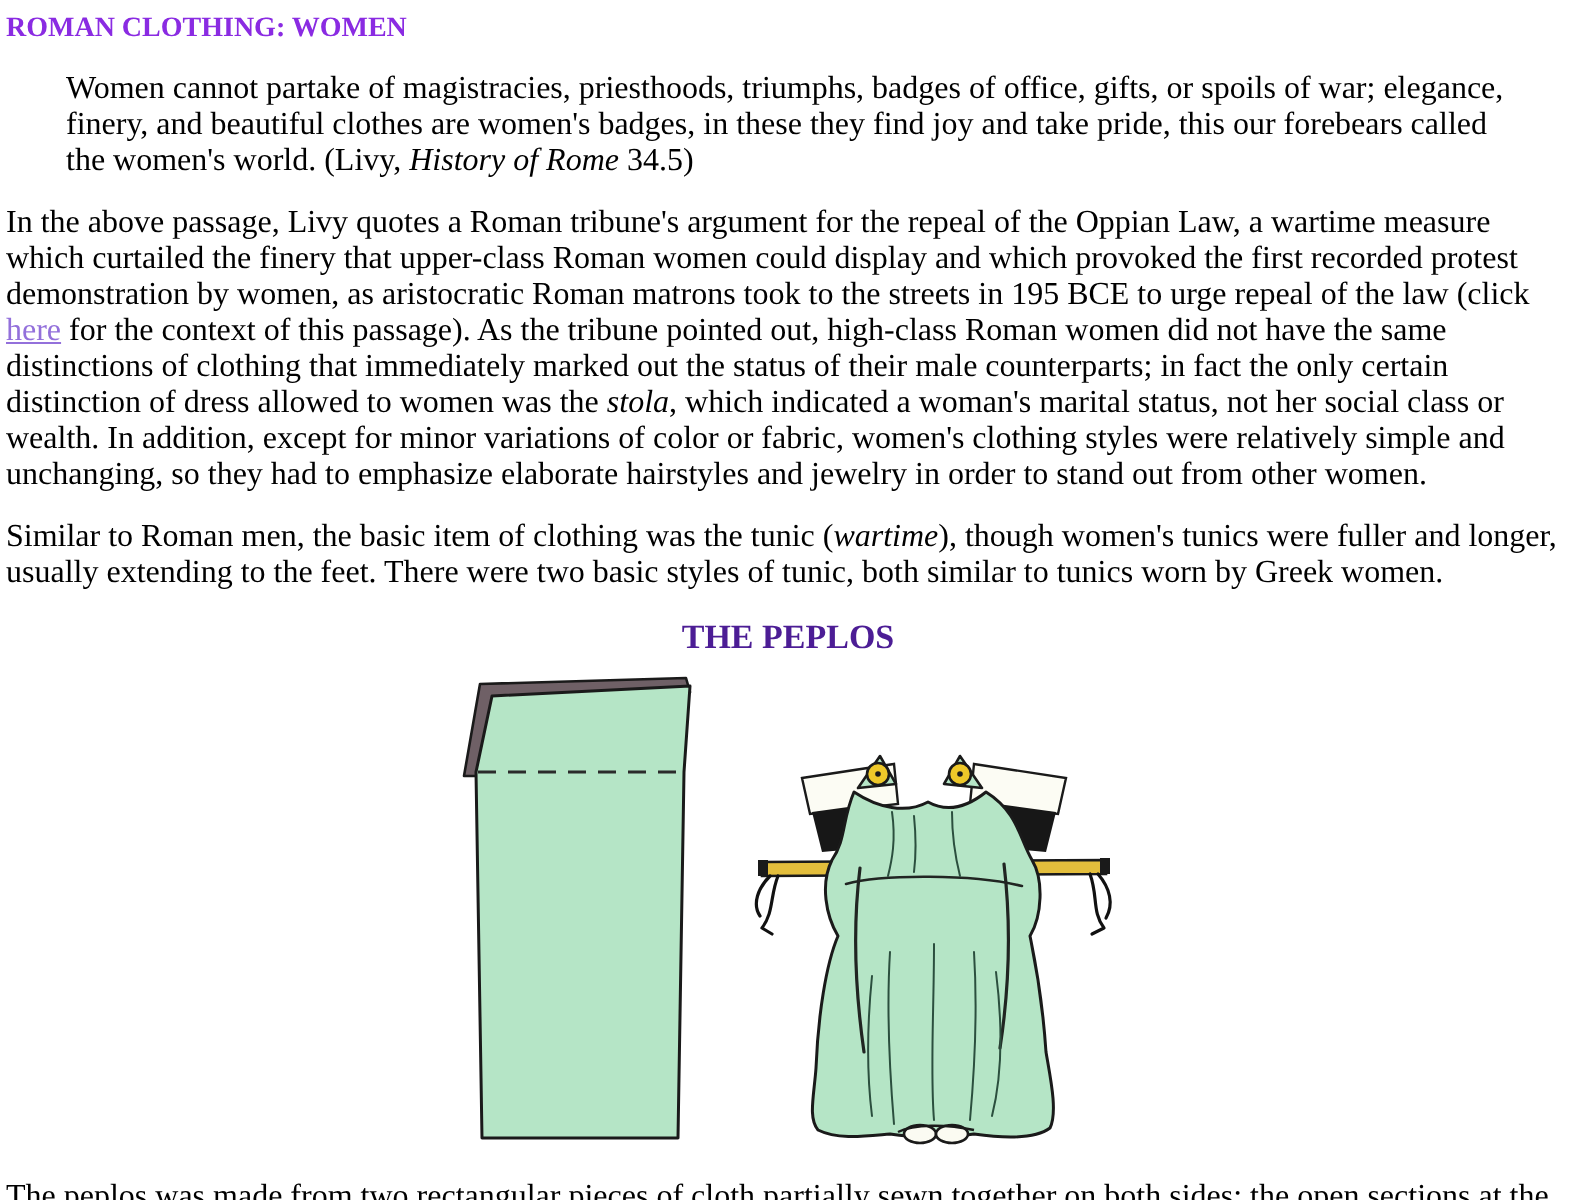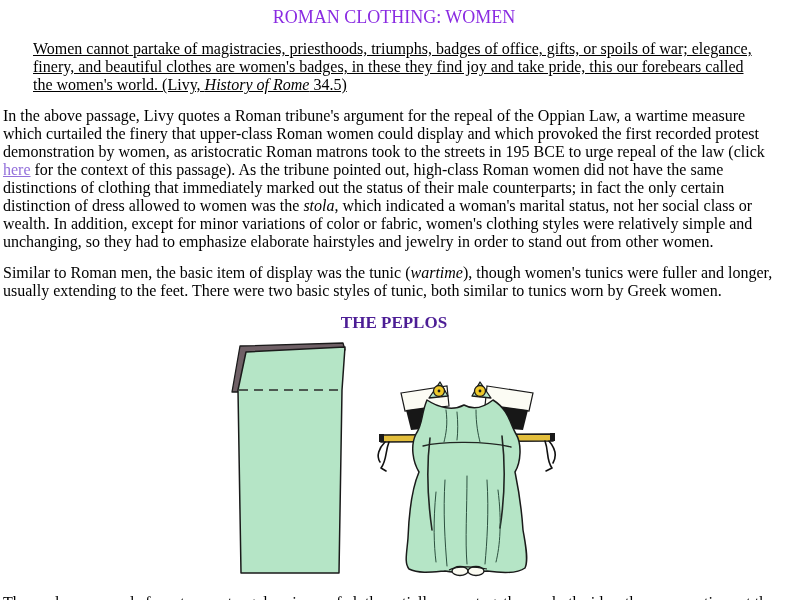--- a/index.html
+++ b/index.html
@@ -5,36 +5,34 @@
   html, body { background: #ffffff; }
   body {
     margin: 2px 3px;
     width: 782px;
     color: #000000;
     font-family: "Liberation Serif", "DejaVu Serif", serif;
     font-size: 16px;
     line-height: 1.125;
   }
   .page-title {
-    text-align: center;
     color: #8A2BE2;
-    font-size: 18px;
-    font-weight: normal;
+    font-size: 14px;
+    font-weight: bold;
     margin: 5px 0 13px 0;
   }
   .section-heading {
     text-align: center;
     color: #4c1d95;
     font-size: 17px;
     font-weight: bold;
     margin: 6px 0 10px 0;
   }
   blockquote {
     margin: 0 26px 13px 30px;
-    text-decoration: underline;
   }
   p {
     margin: 0 0 13px 0;
   }
   a.vlink {
     color: #9370DB;
     text-decoration: underline;
     cursor: pointer;
   }
   .figures {
@@ -49,21 +47,21 @@
 </style>
 </head>
 <body>
 
 <h3 class="page-title">ROMAN CLOTHING: WOMEN</h3>
 
 <blockquote><span>Women cannot partake of magistracies, priesthoods, triumphs, badges of office, gifts, or spoils of war; elegance, finery, and beautiful clothes are women's badges, in these they find joy and take pride, this our forebears called the women's world. (Livy, </span><i>History of Rome</i><span> 34.5)</span></blockquote>
 
 <p><span>In the above passage, Livy quotes a Roman tribune's argument for the repeal of the Oppian Law, a wartime measure which curtailed the finery that upper-class Roman women could display and which provoked the first recorded protest demonstration by women, as aristocratic Roman matrons took to the streets in 195 BCE to urge repeal of the law (click </span><a class="vlink" href="#">here</a><span> for the context of this passage). As the tribune pointed out, high-class Roman women did not have the same distinctions of clothing that immediately marked out the status of their male counterparts; in fact the only certain distinction of dress allowed to women was the </span><i>stola</i><span>, which indicated a woman's marital status, not her social class or wealth. In addition, except for minor variations of color or fabric, women's clothing styles were relatively simple and unchanging, so they had to emphasize elaborate hairstyles and jewelry in order to stand out from other women.</span></p>
 
-<p><span>Similar to Roman men, the basic item of display was the tunic (</span><i>wartime</i><span>), though women's tunics were fuller and longer, usually extending to the feet. There were two basic styles of tunic, both similar to tunics worn by Greek women.</span></p>
+<p><span>Similar to Roman men, the basic item of clothing was the tunic (</span><i>wartime</i><span>), though women's tunics were fuller and longer, usually extending to the feet. There were two basic styles of tunic, both similar to tunics worn by Greek women.</span></p>
 
 <h3 class="section-heading">THE PEPLOS</h3>
 
 <div class="figures">
 
   <svg class="fig-cloth" width="118" height="233" viewBox="0 0 118 233" xmlns="http://www.w3.org/2000/svg">
     <path d="M3,50 L11,4 L114,1 L116,8 L19,12 L9,50 Z" fill="#6F6066" stroke="#1a1a1a" stroke-width="1.3" stroke-linejoin="round"></path>
     <path d="M17,10 L116,5 L113,48 L110,231 L12,231 L9,48 Z" fill="#B5E5C6" stroke="#1a1a1a" stroke-width="1.5" stroke-linejoin="round"></path>
     <line x1="10" y1="48" x2="112" y2="48" stroke="#2b2b2b" stroke-width="1.5" stroke-dasharray="9 6"></line>
   </svg>

